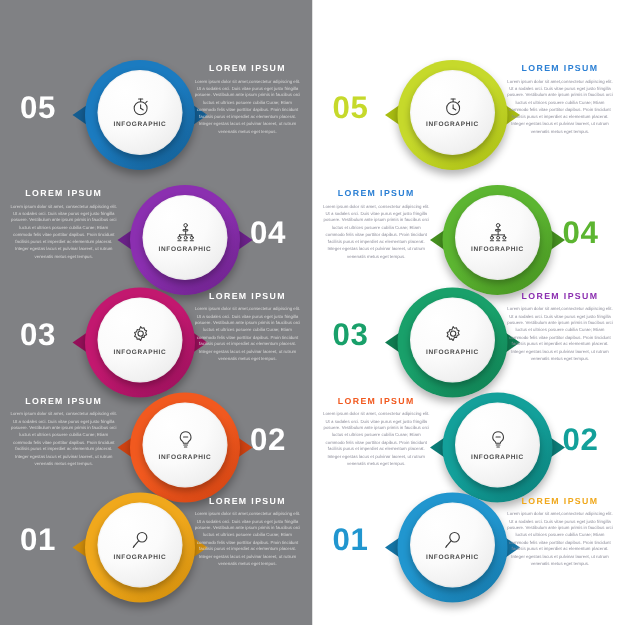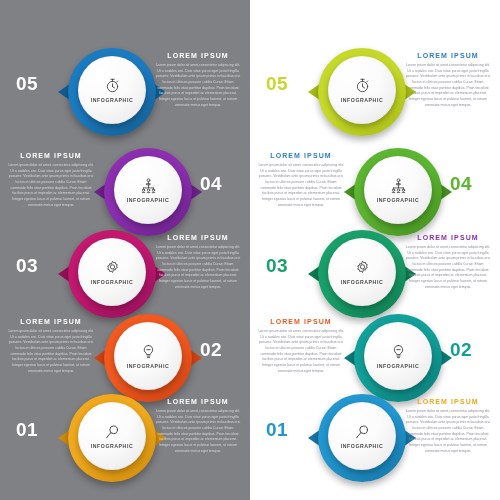--- a/index.html
+++ b/index.html
@@ -38,21 +38,21 @@
     box-shadow:0 3px 6px rgba(0,0,0,.28), inset 0 0 0 1px rgba(0,0,0,.03);
     display:flex;flex-direction:column;align-items:center;justify-content:center;
   }
   .disc svg{display:block;}
   .disc-label{
     font-size:5.2px;letter-spacing:.55px;color:#4a4a4a;margin-top:3px;font-weight:700;
   }
 
   
   .num{
-    position:absolute;top:34px;font-size:19px;font-weight:700;
+    position:absolute;top:34px;font-size:25px;font-weight:700;
     letter-spacing:.5px;line-height:1;
   }
   .panel-dark .num{color:#ffffff;}
 
   
   .txt{position:absolute;top:12px;width:86px;}
   .txt h3{
     margin:0 0 4px 0;font-size:7px;font-weight:700;letter-spacing:1.1px;
   }
   .panel-dark .txt h3{color:#ffffff;}

